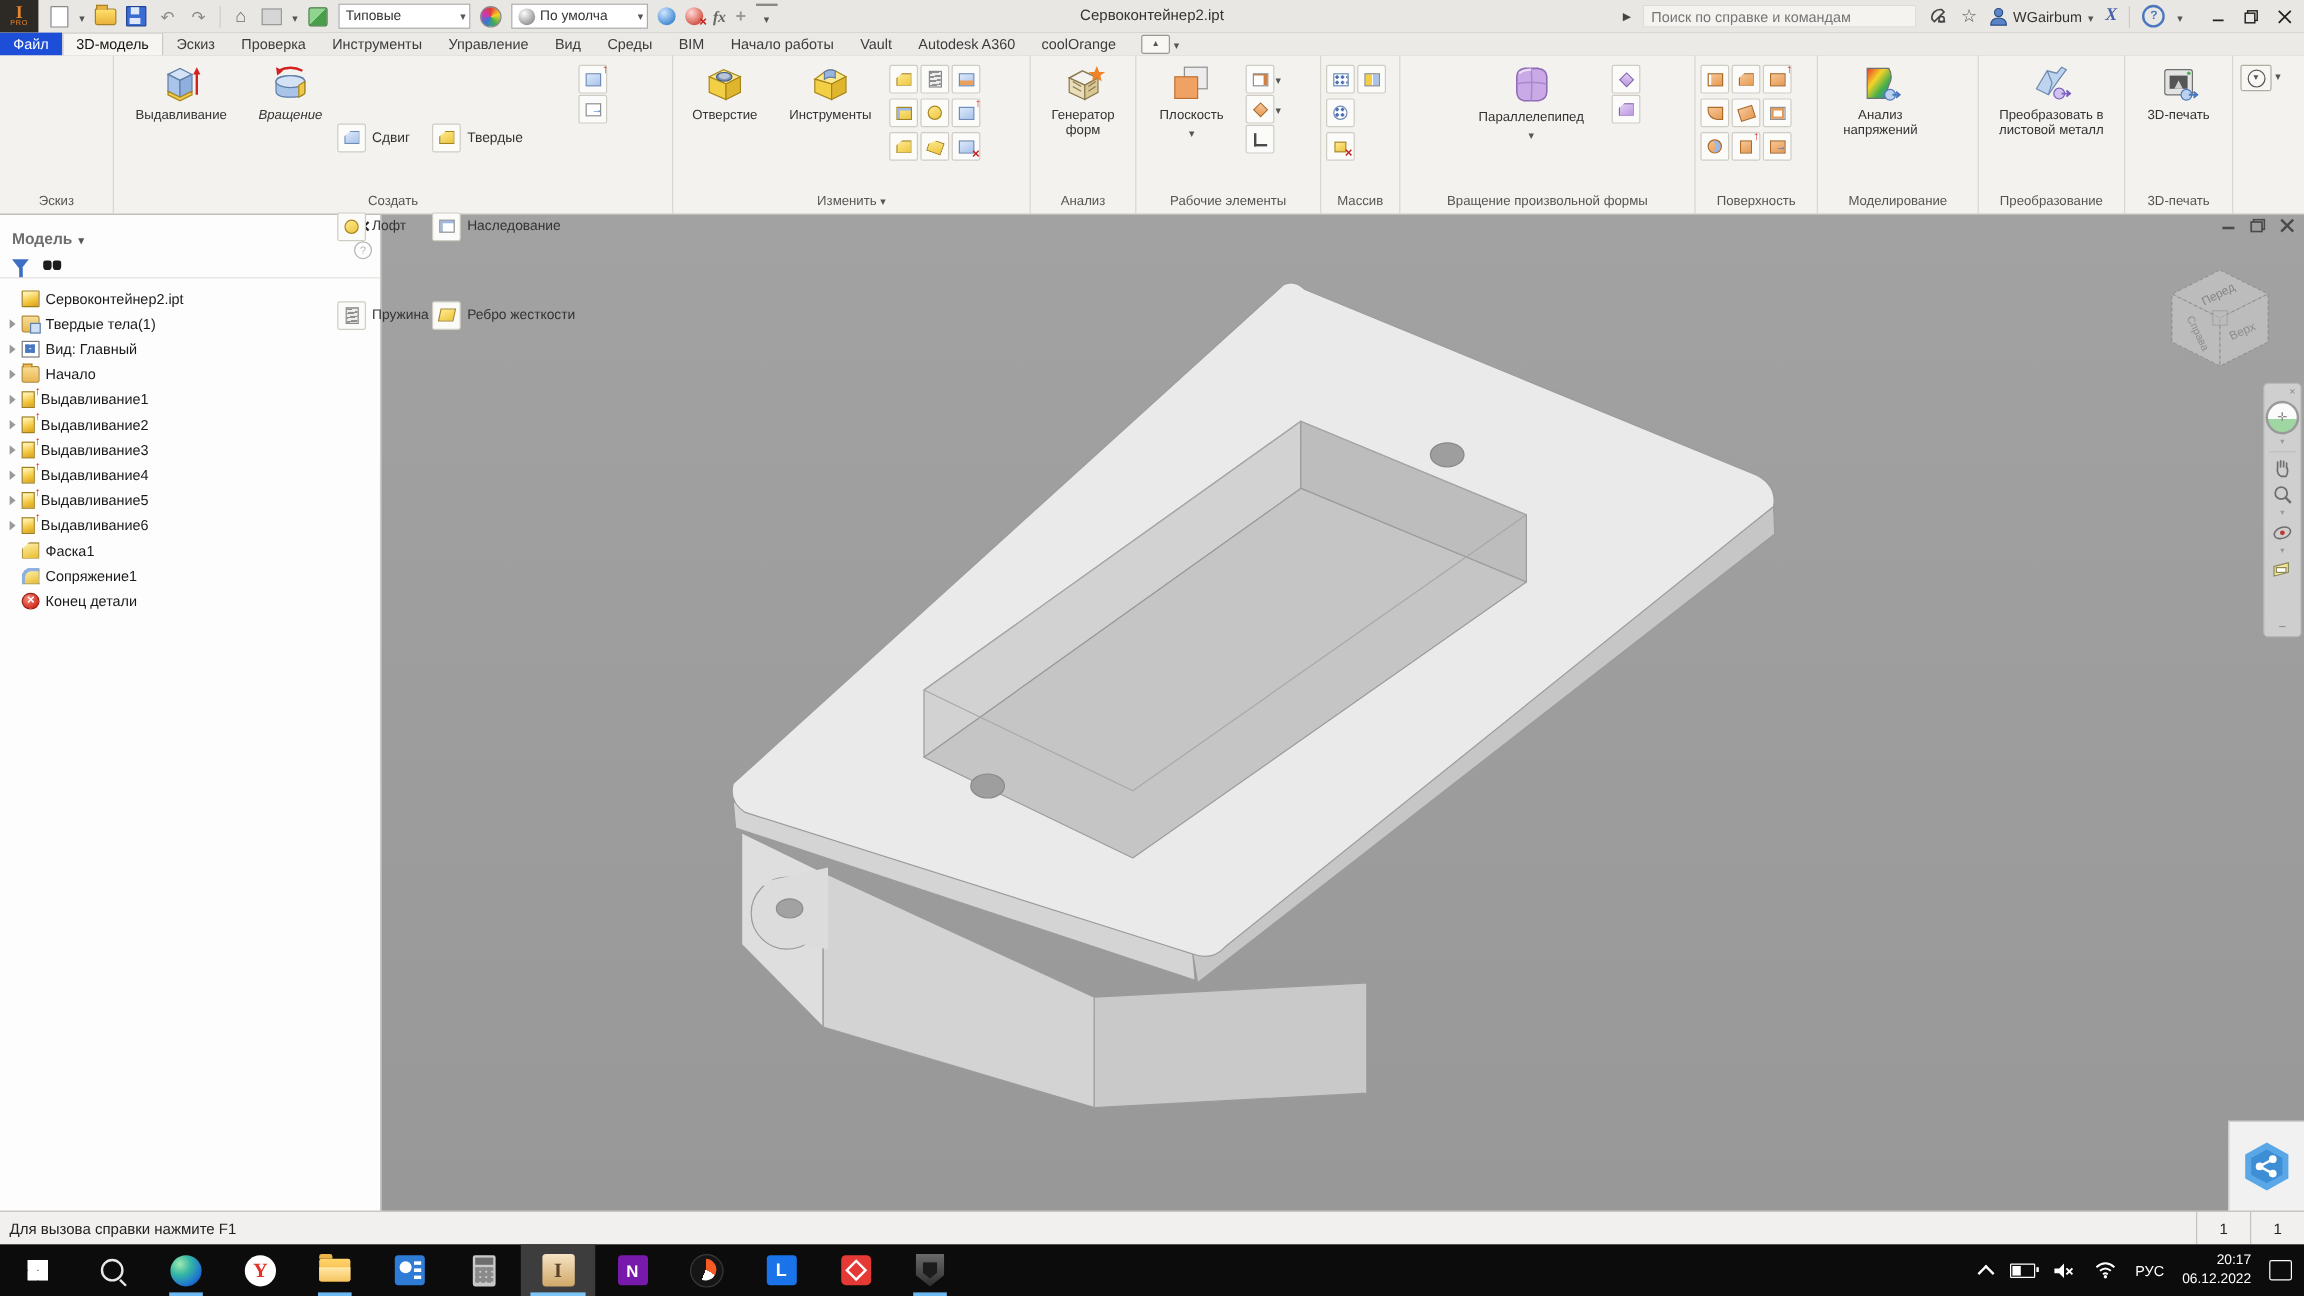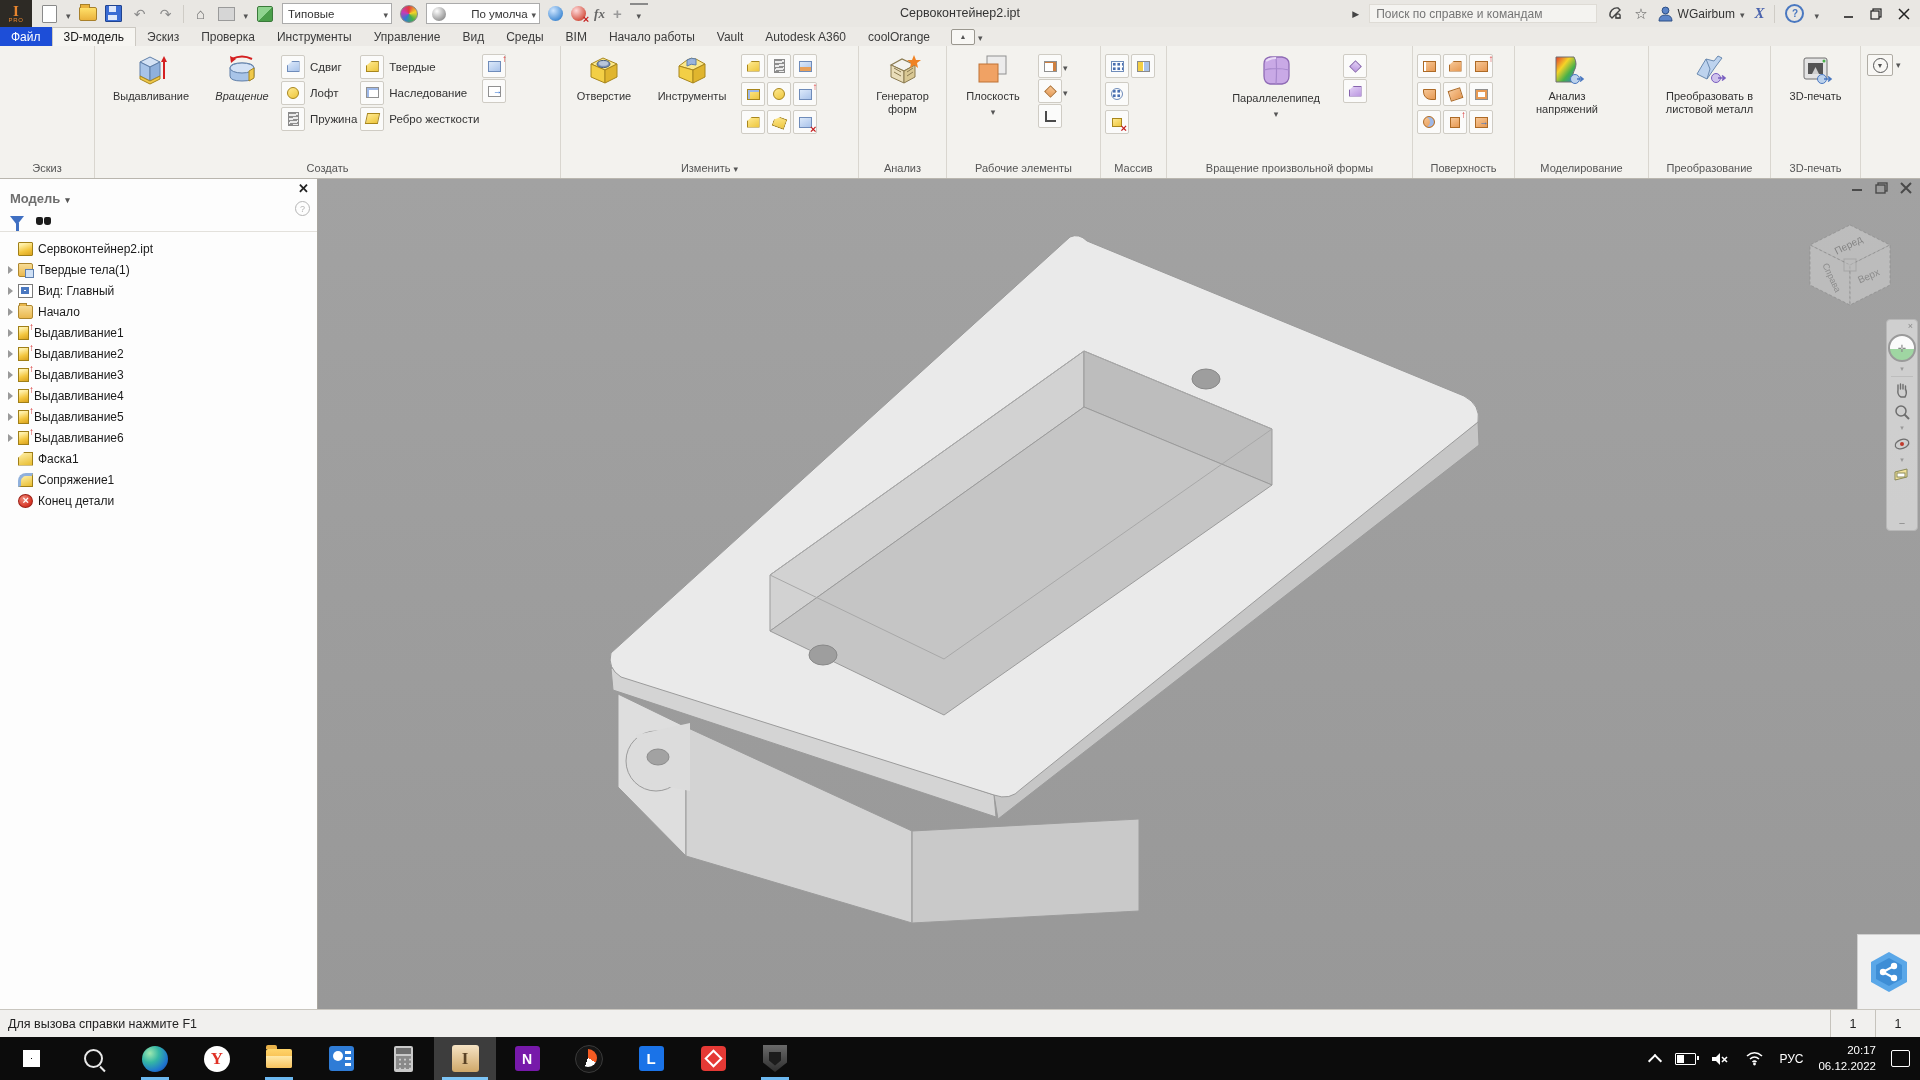--- a/index.html
+++ b/index.html
@@ -45,21 +45,21 @@
   .tab.active{background:#f6f5f1;color:#141414;border:1px solid #ccc9c2;border-bottom:none;box-sizing:border-box;}
   .ribbon-toggle{display:flex;align-items:center;gap:3px;margin-left:10px;}
   .rt-box{width:22px;height:14px;border:1px solid #9a978f;background:#f8f7f4;border-radius:2px;display:flex;align-items:center;justify-content:center;font-size:7px;color:#555;}
   
   .ribbon{position:absolute;top:46px;left:0;right:0;height:133px;background:#f3f2ee;border-bottom:1px solid #b9b6ae;display:flex;z-index:28;box-sizing:border-box;}
   .rgroup{position:relative;border-right:1px solid #d9d6cf;height:100%;padding:2px 4px 21px 4px;display:flex;align-items:flex-start;gap:3px;box-sizing:border-box;flex:none;}
   .rlabel{position:absolute;bottom:0;left:0;right:0;height:20px;font-size:11px;color:#555;display:flex;align-items:center;justify-content:center;gap:3px;white-space:nowrap;}
   .bigbtn{display:flex;flex-direction:column;align-items:center;gap:2px;padding:4px 2px 0 2px;font-size:11px;color:#333;text-align:center;line-height:1.15;height:104px;box-sizing:border-box;}
   .bigbtn svg{flex:none;}
   .smallcol{display:flex;flex-direction:column;gap:1px;padding-top:6px;}
-  .sbtn{display:flex;align-items:center;gap:5px;font-size:11.5px;color:#333;height:25px;}
+  .sbtn{display:flex;align-items:center;gap:5px;font-size:11.5px;color:#333;height:25px;margin-top:48px;}
   .tile{width:22px;height:22px;border:1px solid #cfccc4;border-radius:2px;background:#fbfbfa;display:flex;align-items:center;justify-content:center;flex:none;position:relative;}
   .grid3{display:grid;grid-template-columns:repeat(3,25px);grid-auto-rows:27px;gap:1px;padding-top:6px;}
   .grid2{display:grid;grid-template-columns:repeat(2,25px);grid-auto-rows:27px;gap:1px;padding-top:6px;}
   .s{width:13px;height:11px;position:relative;box-sizing:border-box;}
   .sy{background:linear-gradient(150deg,#ffe98e,#edc63e);border:1px solid #a8861c;}
   .sb{background:linear-gradient(150deg,#dce9fa,#a9c3ea);border:1px solid #6f8cba;}
   .so{background:linear-gradient(150deg,#f6c695,#e79a54);border:1px solid #ad6a26;}
   .sp{background:linear-gradient(150deg,#e2d0f5,#bb97e0);border:1px solid #8663ad;}
   .sw{background:#fff;border:1px solid #909090;}
   .rnd{border-radius:50%;width:12px;height:12px;}
@@ -191,21 +191,21 @@
       <span class="qico">
           <span style="width:14px;height:14px;background:linear-gradient(135deg,#8fd48f 50%,#4a9e4a 50%);border:1px solid #3a7a3a;border-radius:2px;"></span>
         </span>
       <div class="combo" style="width:100px;">
         <span style="flex:1;overflow:hidden;">Типовые</span>
         <span class="caret"></span>
       </div>
       <span class="wheel"></span>
       <div class="combo" style="width:104px;">
         <span class="sphere"></span>
-        <span style="flex:1;overflow:hidden;white-space:nowrap;text-align:right;">По умолча</span>
+        <span style="flex:1;overflow:hidden;white-space:nowrap;">По умолча</span>
         <span class="caret"></span>
       </div>
       <span class="sphere-b"></span>
       <span class="sphere-r"></span>
       <span class="fx">fx</span>
       <span class="q-plus">+</span>
       <span class="qico q-more">
           <span class="caret"></span>
         </span>
     </div>

